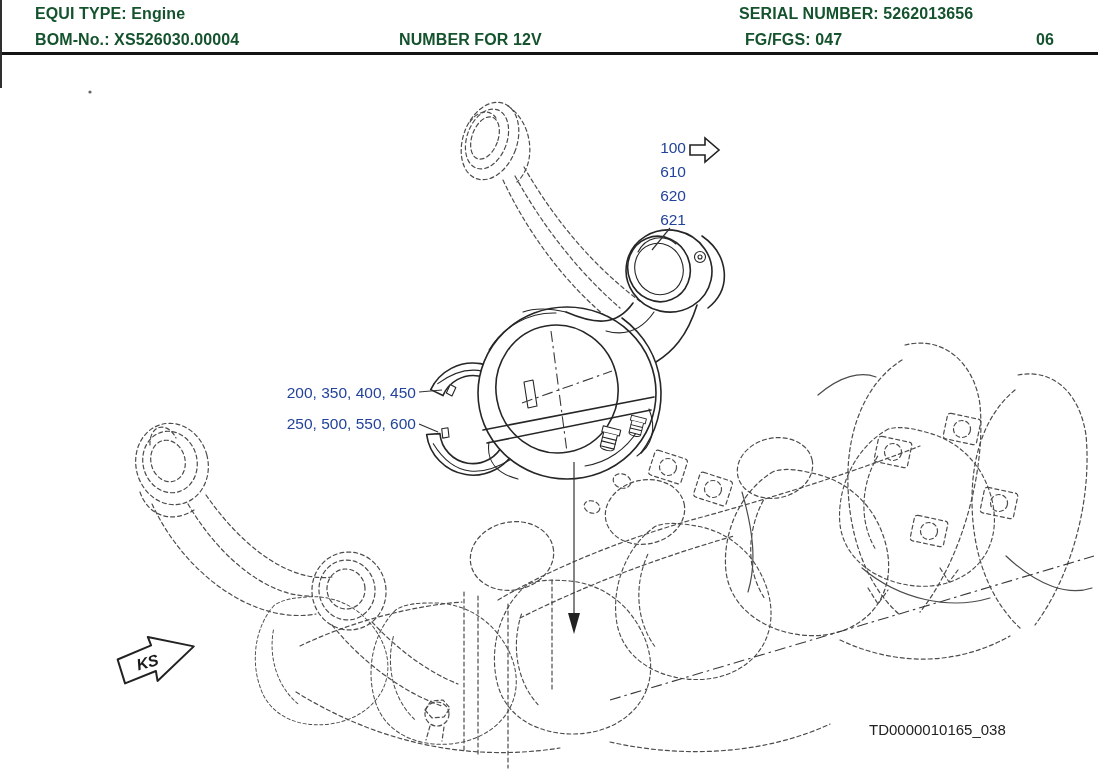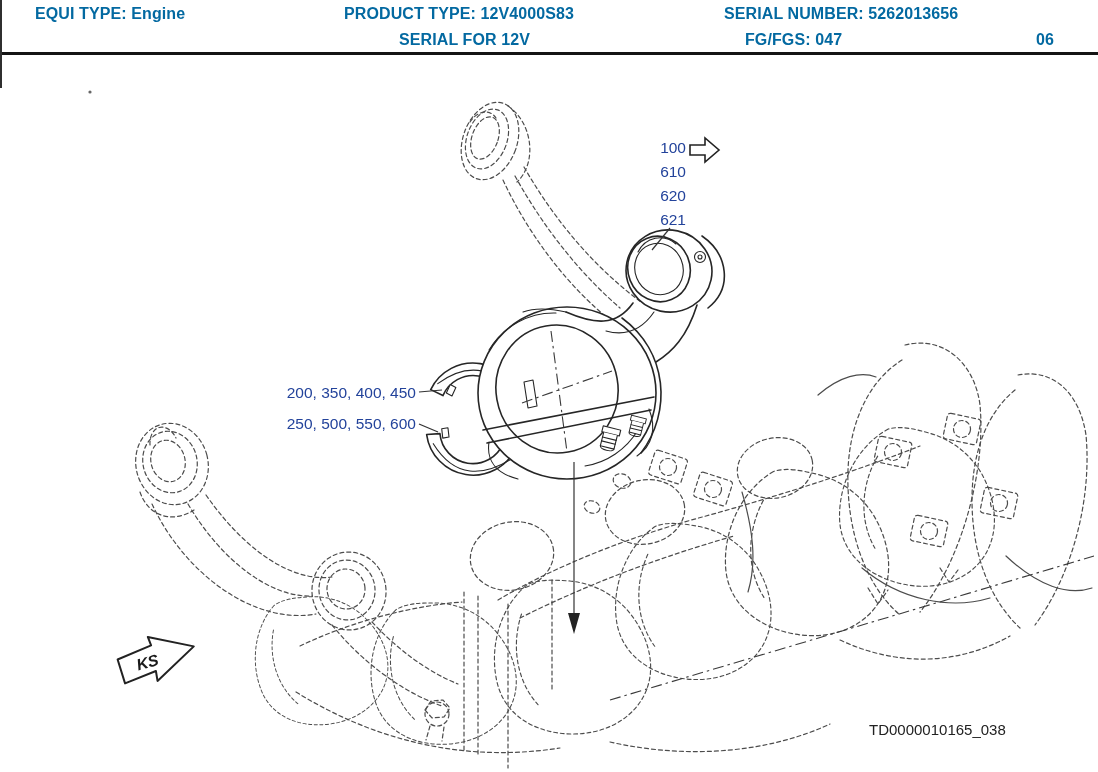--- a/index.html
+++ b/index.html
@@ -3,21 +3,21 @@
 <meta charset="utf-8">
 <style>
   html,body { margin:0; padding:0; background:#888; }
   .page {
     position:relative; width:1098px; height:772px; margin:0 auto;
     background:#ffffff; overflow:hidden;
     font-family:"Liberation Sans", sans-serif;
   }
   .hdr {
     position:absolute; font:700 16px "Liberation Sans", sans-serif;
-    color:#0369a1; white-space:nowrap; letter-spacing:.1px; line-height:20px;
+    color:#14532d; white-space:nowrap; letter-spacing:.1px; line-height:20px;
   }
   .hdr-rule { position:absolute; left:0; top:52px; width:1098px; height:3px; background:#141414; }
   .left-border { position:absolute; left:0; top:0; width:2px; height:88px; background:#2f2f2f; }
   svg { position:absolute; left:0; top:0; }
   
   .s   { fill:none; stroke:#262626; stroke-width:1.6; stroke-linecap:round; stroke-linejoin:round; }
   .sw  { fill:#ffffff; stroke:#262626; stroke-width:1.6; stroke-linejoin:round; }
   .thin{ stroke-width:1.1; }
   .dash{ fill:none; stroke:#4c4c4c; stroke-width:1.2; stroke-dasharray:4 3; stroke-linecap:round; }
   .sol { fill:none; stroke:#4c4c4c; stroke-width:1.2; stroke-linecap:round; }
@@ -29,29 +29,29 @@
 </style>
 </head>
 <body>
 
 <div class="page">
 
   <div class="hdr" style="left:35px;top:4px">
     <span>EQUI TYPE:</span>
     <span>Engine</span>
   </div>
-  <div class="hdr" style="left:344px;top:4px">
-    <span>PRODUCT TYPE:</span>
-    <span>12V4000S83</span>
-  </div>
-  <div class="hdr" style="left:724px;top:4px">
+  <div class="hdr" style="left:739px;top:4px">
     <span>SERIAL NUMBER:</span>
     <span>5262013656</span>
   </div>
-  <div class="hdr" style="left:399px;top:30px">SERIAL FOR 12V</div>
+  <div class="hdr" style="left:35px;top:30px">
+    <span>BOM-No.:</span>
+    <span>XS526030.00004</span>
+  </div>
+  <div class="hdr" style="left:399px;top:30px">NUMBER FOR 12V</div>
   <div class="hdr" style="left:745px;top:30px">
     <span>FG/FGS:</span>
     <span>047</span>
   </div>
   <div class="hdr" style="left:1036px;top:30px">06</div>
   <div class="hdr-rule"></div>
   <div class="left-border"></div>
 
   <svg width="1098" height="772" viewBox="0 0 1098 772">
     <defs>

